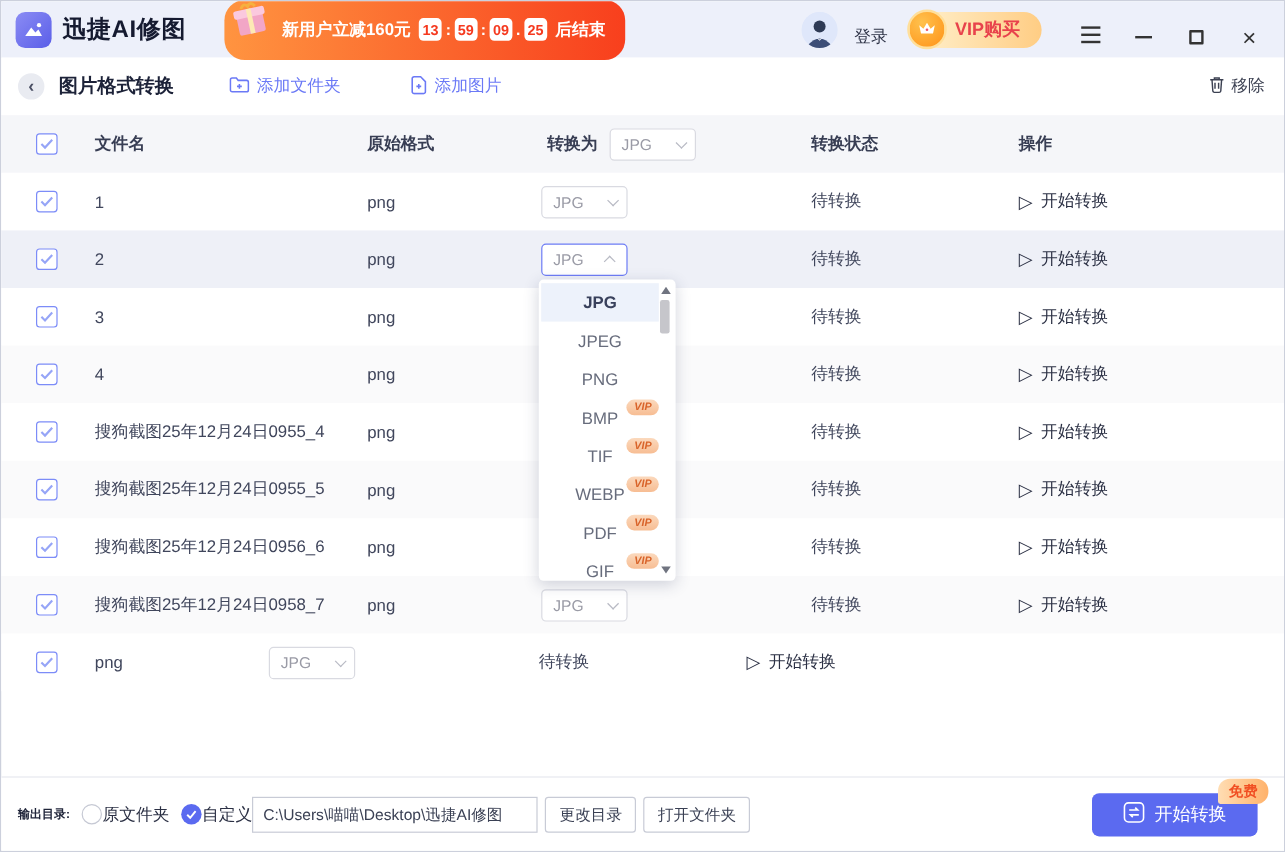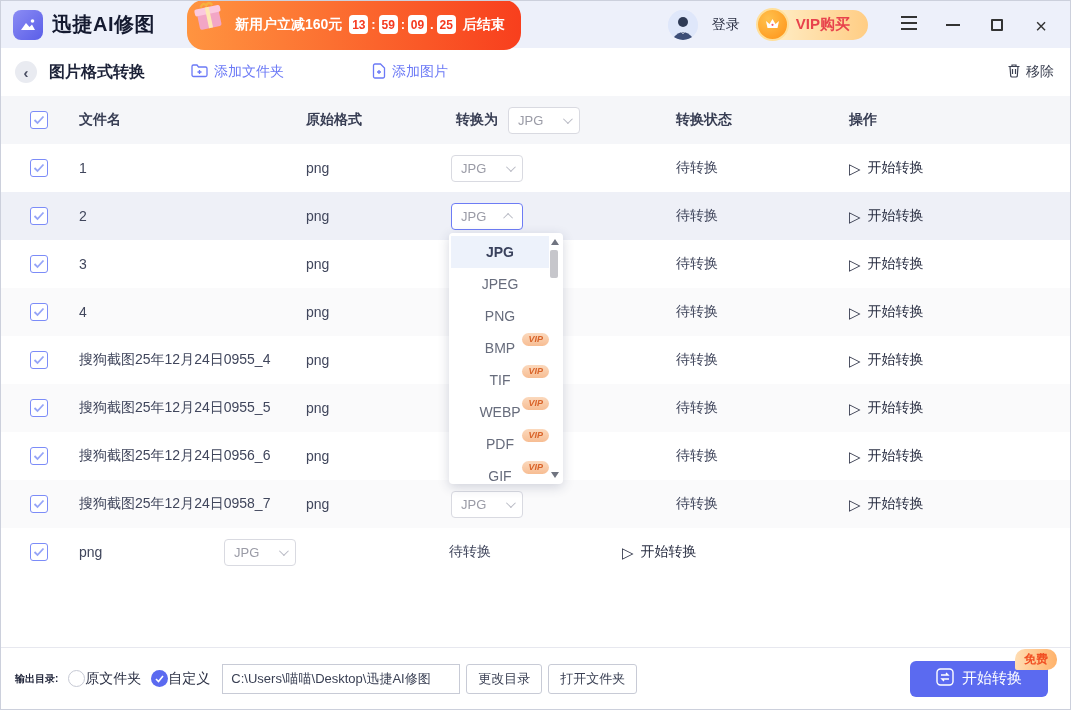--- a/index.html
+++ b/index.html
@@ -9,41 +9,41 @@
   
   .topbar { height:47px; background:#edf0fa; display:flex; align-items:center; padding:0 10px 0 12px; }
   .logo { width:30px; height:30px; border-radius:8px; background:linear-gradient(135deg,#8b8cf4,#5a5ee8); display:grid; place-items:center; flex:0 0 auto; }
   .app-title { font-size:20px; font-weight:700; color:#151a30; margin-left:9px; letter-spacing:.5px; }
   .promo { position:relative; margin-left:32px; height:50px; border-radius:17px; background:linear-gradient(90deg,#ff9440,#f83f1d); display:flex; align-items:center; padding:0 16px 0 48px; color:#fff; }
   .gift { position:absolute; left:2px; top:-4px; }
   .promo-text { font-size:14px; font-weight:700; white-space:nowrap; }
   .countdown { display:flex; align-items:center; gap:3px; margin:0 7px; }
   .cd-box { width:19px; height:19px; background:#fff; border-radius:4px; color:#f5391f; font-size:12px; font-weight:700; display:grid; place-items:center; }
   .cd-sep { color:#fff; font-weight:700; font-size:13px; }
-  .top-right { margin-left:auto; display:flex; align-items:center; gap:14px; }
+  .top-right { margin-left:auto; display:flex; align-items:flex-end; gap:14px; }
   .avatar { width:30px; height:30px; border-radius:50%; background:#dfe7fa; display:grid; place-items:center; overflow:hidden; }
   .login { font-size:14px; color:#2b3044; }
   .vip-btn { position:relative; height:30px; border-radius:16px; background:linear-gradient(90deg,#fff2d0,#ffcd84); display:flex; align-items:center; padding:0 18px 0 38px; margin-left:4px; }
   .vip-crown { position:absolute; left:-2px; top:-2px; width:33px; height:33px; border-radius:50%; background:radial-gradient(circle at 35% 30%,#ffc14d,#ff9217); border:2px solid #ffdf9a; display:grid; place-items:center; }
   .vip-label { font-size:15px; font-weight:800; color:#e8424c; }
   .win-controls { display:flex; align-items:center; gap:26px; margin:0 10px 0 18px; }
   .wc { width:18px; height:18px; display:grid; place-items:center; color:#333; cursor:default; }
   .hamburger { display:flex; flex-direction:column; gap:4px; }
   .hamburger i { display:block; width:16px; height:2px; background:#333; }
   .minimize i { display:block; width:14px; height:2px; background:#333; }
   .maximize i { display:block; width:12px; height:12px; border:2px solid #333; border-radius:1px; }
   .close { font-size:20px; line-height:1; color:#333; }
 
   
   .toolbar { height:48px; background:#fff; display:flex; align-items:center; padding:0 16px 0 14px; }
   .back-btn { width:22px; height:22px; border-radius:50%; background:#e9ebf1; display:grid; place-items:center; color:#4a4f63; font-size:15px; font-weight:700; line-height:1; }
   .page-title { font-size:16px; font-weight:700; color:#1c2238; margin-left:12px; }
   .tool-link { display:flex; align-items:center; gap:6px; color:#6b79f6; font-size:14px; cursor:default; }
   .tool-link.folder { margin-left:46px; }
-  .tool-link.image { margin-left:88px; }
+  .tool-link.image { margin-left:58px; }
   .remove-link { margin-left:auto; display:flex; align-items:center; gap:5px; color:#3c4152; font-size:14px; }
 
   
   .thead { height:48px; background:#f5f6f9; display:flex; align-items:center; font-size:14px; font-weight:700; color:#383e54; }
   .row { height:48px; display:flex; align-items:center; font-size:14px; color:#40465c; background:#fff; }
   .row.alt { background:#fafafb; }
   .row.sel-row { background:#eef0f7; }
   .col-check { width:78px; padding-left:29px; display:flex; align-items:center; }
   .col-name { width:227px; }
   .col-format { width:145px; }
@@ -69,21 +69,21 @@
   .dd-thumb { position:absolute; top:17px; left:1px; width:8px; height:28px; background:#c6c6cb; border-radius:2px; }
 
   
   .footer { position:absolute; left:0; right:0; bottom:0; height:62px; background:#fff; border-top:1px solid #e7e8ef; display:flex; align-items:center; padding:0 12px 0 14px; }
   .out-label { font-size:10px; font-weight:700; color:#20253a; white-space:nowrap; }
   .radio-group { display:flex; align-items:center; gap:0; margin-left:10px; white-space:nowrap; }
   .radio { width:17px; height:17px; border-radius:50%; flex:0 0 auto; }
   .radio.unchecked { border:1px solid #c6c9d4; background:#fff; }
   .radio.checked { background:#5b6af0; display:grid; place-items:center; }
   .radio-label { font-size:14px; color:#2b3044; }
-  .path-input { width:238px; height:30px; border:1px solid #c8cbd6; border-radius:0; padding:0 8px; font-size:13px; color:#3a4054; margin-left:12px; font-family:"Liberation Sans","DejaVu Sans",sans-serif; }
+  .path-input { width:238px; height:30px; border:1px solid #c8cbd6; border-radius:0; padding:0 8px; font-size:13px; color:#3a4054; margin-left:0; font-family:"Liberation Sans","DejaVu Sans",sans-serif; }
   .ftr-btn { height:30px; padding:0 11px; background:#fff; border:1px solid #c8cbd6; border-radius:3px; font-size:13px; color:#3a4054; margin-left:6px; white-space:nowrap; font-family:"Liberation Sans","DejaVu Sans",sans-serif; }
   .ftr-spacer { flex:1; }
   .convert-wrap { position:relative; margin-right:10px; }
   .convert-btn { width:138px; height:36px; background:#5b6af0; border:none; border-radius:6px; color:#fff; font-size:15px; display:flex; align-items:center; justify-content:center; gap:8px; font-family:"Liberation Sans","DejaVu Sans",sans-serif; }
   .free-badge { position:absolute; top:-12px; right:-9px; background:linear-gradient(90deg,#ffddb3,#ffb26b); color:#f14f23; font-size:12px; font-weight:700; padding:2px 9px; border-radius:10px 10px 10px 2px; }
 </style>
 </head>
 <body>
 
 <div class="win">

